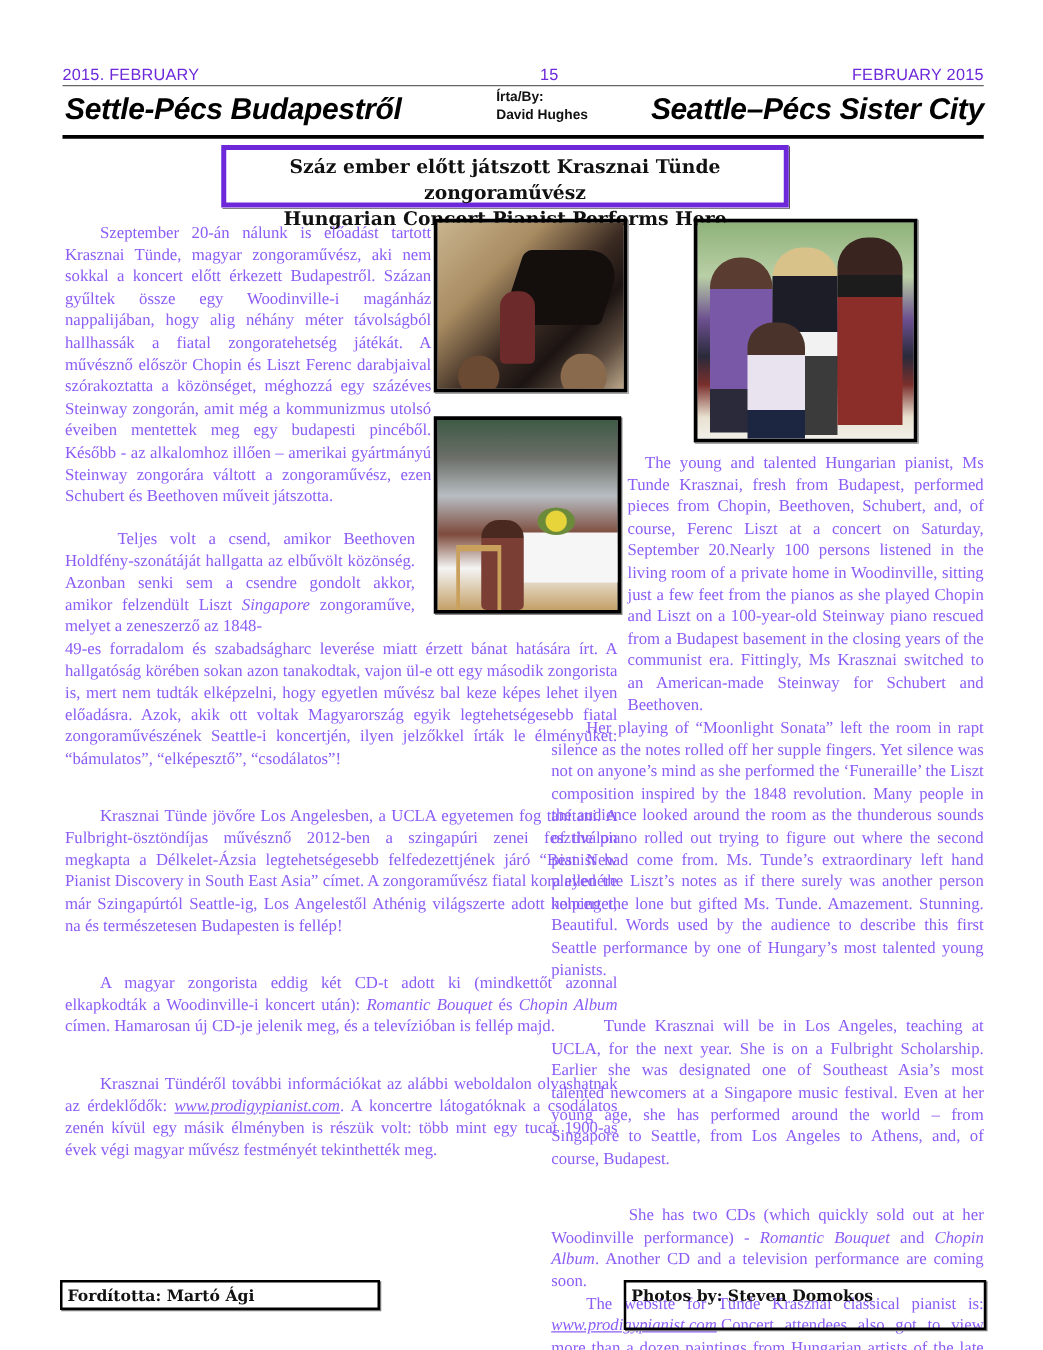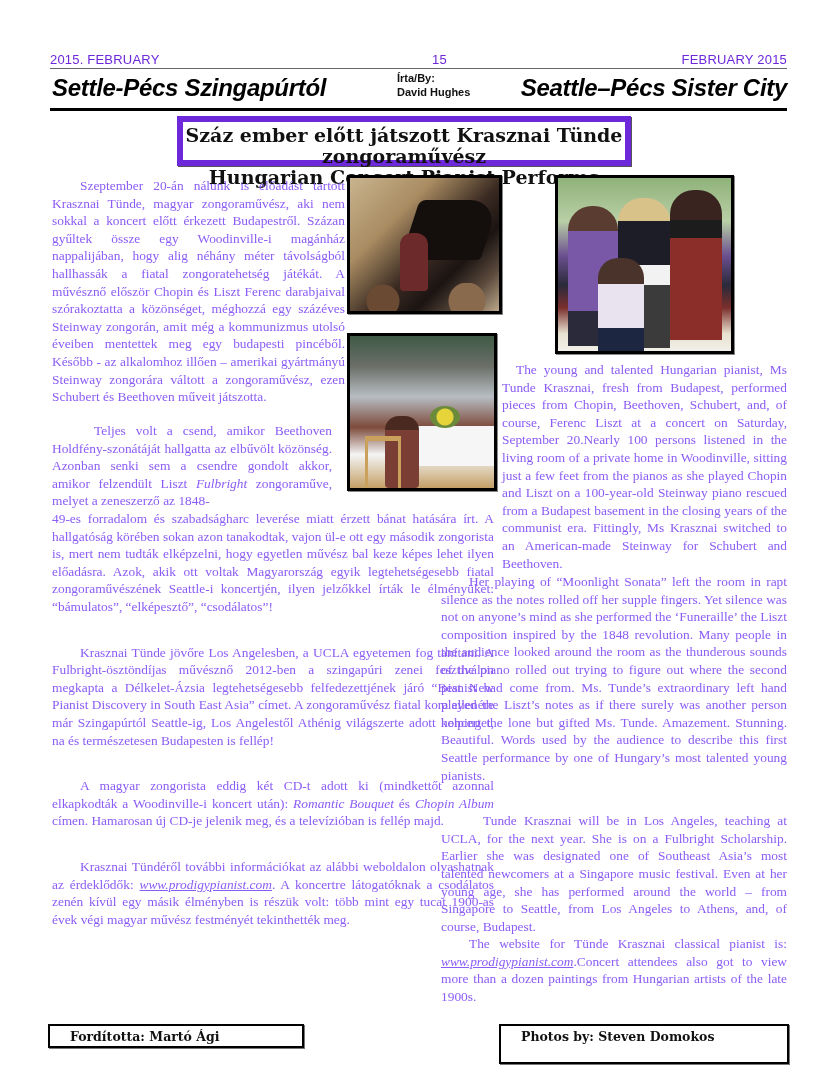--- a/index.html
+++ b/index.html
@@ -8,68 +8,68 @@
   .runhead { top:52px; font-family:"Liberation Sans", sans-serif; font-size:13px; color:#6d28d9; letter-spacing:0.2px; }
   #rh-left { left:50px; }
   #rh-center { left:408px;margin-left:24px; }
   #rh-right { right:47px; }
   #rh-rule { left:50px; right:47px; top:68px; height:0; border-top:1px solid #666; }
   .masthead { font-family:"Liberation Sans", sans-serif; font-weight:bold; font-style:italic; font-size:24px; top:74px; letter-spacing:-0.3px; color:#000; }
   #mast-left { left:52px; }
   #mast-right { right:47px; }
   #byline { left:397px; top:71px; width:80px; text-align:left; font-family:"Liberation Sans", sans-serif; font-weight:bold; font-size:11px; line-height:14px; }
   #mast-rule { left:50px; right:47px; top:108px; border-top:3px solid #000; }
-  #title-box { left:177px; top:116px; width:454px; height:50px; border:6px solid #6d28d9; box-shadow:1px 1px 0 #555; text-align:center; font-family:"DejaVu Serif", serif; font-weight:bold; font-size:19px; line-height:21px; padding-top:3px; box-sizing:border-box; }
+  #title-box { left:177px; top:116px; width:454px; height:50px; border:4px solid #6d28d9; box-shadow:1px 1px 0 #555; text-align:center; font-family:"DejaVu Serif", serif; font-weight:bold; font-size:15px; line-height:21px; padding-top:3px; box-sizing:border-box; }
   .col { font-family:"Liberation Serif", serif; font-size:13.4px; line-height:17.6px; text-align:justify; color:#8b5cf6; }
   .col p { margin:0; text-indent:28px; }
   .col p.gap { margin-top:28px; }
   .col p.deep { text-indent:42px; }
   .col p.deeper { text-indent:62px; }
   .col i { font-style:italic; }
   .col u { text-decoration:underline; }
   #hu-1 { left:52px; top:177px; width:293px; }
   #hu-2 { left:52px; top:422px; width:280px; }
   #hu-3 { left:52px; top:510px; width:442px; }
   #en-1 { left:502px; top:361px; width:285px; }
   #en-2 { left:441px; top:573px; width:346px; }
   .photo { border:3px solid #000; box-sizing:border-box; overflow:hidden; box-shadow:1px 1px 0 #888; }
   #photo-piano { left:347px; top:175px; width:155px; height:139px; background:linear-gradient(135deg,#c8b48e 0%,#a98c62 30%,#3a2a22 55%,#1b1412 70%,#5b4a3d 85%,#bca78a 100%); }
   #photo-group { left:555px; top:175px; width:179px; height:179px; background:linear-gradient(180deg,#8fb27a 0%,#b9cfa6 25%,#6b4f8f 45%,#2a2a3a 62%,#7a2f2c 75%,#e8e1d0 90%,#f2f0ea 100%); }
   #photo-signing { left:347px; top:333px; width:150px; height:158px; background:linear-gradient(180deg,#3f5a45 0%,#6b6f68 20%,#b7bdc2 40%,#7d4b3c 60%,#f4f4f4 78%,#c4a067 100%); }
   .ph-shape { position:absolute; }
-  .credit-box { border:2px solid #000; box-sizing:border-box; font-family:"DejaVu Serif", serif; font-weight:bold; font-size:12.5px; line-height:18px; padding:2px 20px; box-shadow:1px 1px 0 #777; }
+  .credit-box { border:2px solid #000; box-sizing:border-box; font-family:"DejaVu Serif", serif; font-weight:bold; font-size:12.5px; line-height:18px; padding:2px 4px; box-shadow:1px 1px 0 #777; }
   #credit-translator { left:48px; top:1024px; width:256px; height:24px; }
   #credit-photos { left:499px; top:1024px; width:290px; height:40px; }
 </style>
 </head>
 <body>
 
 <div class="abs runhead" id="rh-left">2015. FEBRUARY</div>
 <div class="abs runhead" id="rh-center">15</div>
 <div class="abs runhead" id="rh-right">FEBRUARY 2015</div>
 <div class="abs" id="rh-rule"></div>
 
-<div class="abs masthead" id="mast-left">Settle-Pécs Szingapúrtól</div>
+<div class="abs masthead" id="mast-left">Settle-Pécs Budapestről</div>
 <div class="abs" id="byline">
   <div>Írta/By:</div>
   <div>David Hughes</div>
 </div>
 <div class="abs masthead" id="mast-right">Seattle–Pécs Sister City</div>
 <div class="abs" id="mast-rule"></div>
 
 <div class="abs" id="title-box">
   <div>Száz ember előtt játszott Krasznai Tünde zongoraművész</div>
   <div>Hungarian Concert Pianist Performs Here</div>
 </div>
 
 <div class="abs col" id="hu-1">
   <p>Szeptember 20-án nálunk is előadást tartott Krasznai Tünde, magyar zongoraművész, aki nem sokkal a koncert előtt érkezett Budapestről. Százan gyűltek össze egy Woodinville-i magánház nappalijában, hogy alig néhány méter távolságból hallhassák a fiatal zongoratehetség játékát. A művésznő először Chopin és Liszt Ferenc darabjaival szórakoztatta a közönséget, méghozzá egy százéves Steinway zongorán, amit még a kommunizmus utolsó éveiben mentettek meg egy budapesti pincéből. Később - az alkalomhoz illően – amerikai gyártmányú Steinway zongorára váltott a zongoraművész, ezen Schubert és Beethoven műveit játszotta.</p>
 </div>
 <div class="abs col" id="hu-2">
-  <p class="deep"><span>Teljes volt a csend, amikor Beethoven Holdfény-szonátáját hallgatta az elbűvölt közönség. Azonban senki sem a csendre gondolt akkor, amikor felzendült Liszt </span><i>Fulbright</i><span> zongoraműve, melyet a zeneszerző az 1848-</span></p>
+  <p class="deep"><span>Teljes volt a csend, amikor Beethoven Holdfény-szonátáját hallgatta az elbűvölt közönség. Azonban senki sem a csendre gondolt akkor, amikor felzendült Liszt </span><i>Singapore</i><span> zongoraműve, melyet a zeneszerző az 1848-</span></p>
 </div>
 <div class="abs col" id="hu-3">
   <p style="text-indent:0">49-es forradalom és szabadságharc leverése miatt érzett bánat hatására írt. A hallgatóság körében sokan azon tanakodtak, vajon ül-e ott egy második zongorista is, mert nem tudták elképzelni, hogy egyetlen művész bal keze képes lehet ilyen előadásra. Azok, akik ott voltak Magyarország egyik legtehetségesebb fiatal zongoraművészének Seattle-i koncertjén, ilyen jelzőkkel írták le élményüket: “bámulatos”, “elképesztő”, “csodálatos”!</p>
   <p class="gap">Krasznai Tünde jövőre Los Angelesben, a UCLA egyetemen fog tanítani. A Fulbright-ösztöndíjas művésznő 2012-ben a szingapúri zenei fesztiválon megkapta a Délkelet-Ázsia legtehetségesebb felfedezettjének járó “Best New Pianist Discovery in South East Asia” címet. A zongoraművész fiatal kora ellenére már Szingapúrtól Seattle-ig, Los Angelestől Athénig világszerte adott koncertet, na és természetesen Budapesten is fellép!</p>
   <p class="gap"><span>A magyar zongorista eddig két CD-t adott ki (mindkettőt azonnal elkapkodták a Woodinville-i koncert után): </span><i>Romantic Bouquet</i><span> és </span><i>Chopin Album</i><span> címen. Hamarosan új CD-je jelenik meg, és a televízióban is fellép majd.</span></p>
   <p class="gap"><span>Krasznai Tündéről további információkat az alábbi weboldalon olvashatnak az érdeklődők: </span><u><i>www.prodigypianist.com</i></u><span>. A koncertre látogatóknak a csodálatos zenén kívül egy másik élményben is részük volt: több mint egy tucat 1900-as évek végi magyar művész festményét tekinthették meg.</span></p>
 </div>
 
 <div class="abs photo" id="photo-piano">
   <div class="ph-shape" style="left:60px;top:22px;width:80px;height:60px;background:#140f0d;transform:skewX(-18deg);border-radius:6px 30px 4px 4px;"></div>
@@ -88,17 +88,18 @@
   <div class="ph-shape" style="left:35px;top:80px;width:34px;height:72px;background:linear-gradient(180deg,#4a2a20 0 20%,#7a3e34 20%);border-radius:14px 14px 4px 4px;"></div>
   <div class="ph-shape" style="left:15px;top:100px;width:30px;height:55px;border:3px solid #caa15c;border-top-width:5px;"></div>
 </div>
 
 <div class="abs col" id="en-1">
   <p style="text-indent:14px">The young and talented Hungarian pianist, Ms Tunde Krasznai, fresh from Budapest, performed pieces from Chopin, Beethoven, Schubert, and, of course, Ferenc Liszt at a concert on Saturday, September 20.Nearly 100 persons listened in the living room of a private home in Woodinville, sitting just a few feet from the pianos as she played Chopin and Liszt on a 100-year-old Steinway piano rescued from a Budapest basement in the closing years of the communist era. Fittingly, Ms Krasznai switched to an American-made Steinway for Schubert and Beethoven.</p>
 </div>
 <div class="abs col" id="en-2">
   <p>Her playing of “Moonlight Sonata” left the room in rapt silence as the notes rolled off her supple fingers. Yet silence was not on anyone’s mind as she performed the ‘Funeraille’ the Liszt composition inspired by the 1848 revolution. Many people in the audience looked around the room as the thunderous sounds of the piano rolled out trying to figure out where the second pianist had come from. Ms. Tunde’s extraordinary left hand played the Liszt’s notes as if there surely was another person helping the lone but gifted Ms. Tunde. Amazement. Stunning. Beautiful. Words used by the audience to describe this first Seattle performance by one of Hungary’s most talented young pianists.</p>
   <p class="gap deep">Tunde Krasznai will be in Los Angeles, teaching at UCLA, for the next year. She is on a Fulbright Scholarship. Earlier she was designated one of Southeast Asia’s most talented newcomers at a Singapore music festival. Even at her young age, she has performed around the world – from Singapore to Seattle, from Los Angeles to Athens, and, of course, Budapest.</p>
+  <p class="gap deeper"><span>She has two CDs (which quickly sold out at her Woodinville performance) - </span><i>Romantic Bouquet</i><span> and </span><i>Chopin Album</i><span>. Another CD and a television performance are coming soon.</span></p>
   <p><span>The website for Tünde Krasznai classical pianist is: </span><u><i>www.prodigypianist.com</i></u><span>.Concert attendees also got to view more than a dozen paintings from Hungarian artists of the late 1900s.</span></p>
 </div>
 
 <div class="abs credit-box" id="credit-translator">Fordította: Martó  Ági</div>
 <div class="abs credit-box" id="credit-photos">Photos by: Steven Domokos</div>
 
 </body></html>

